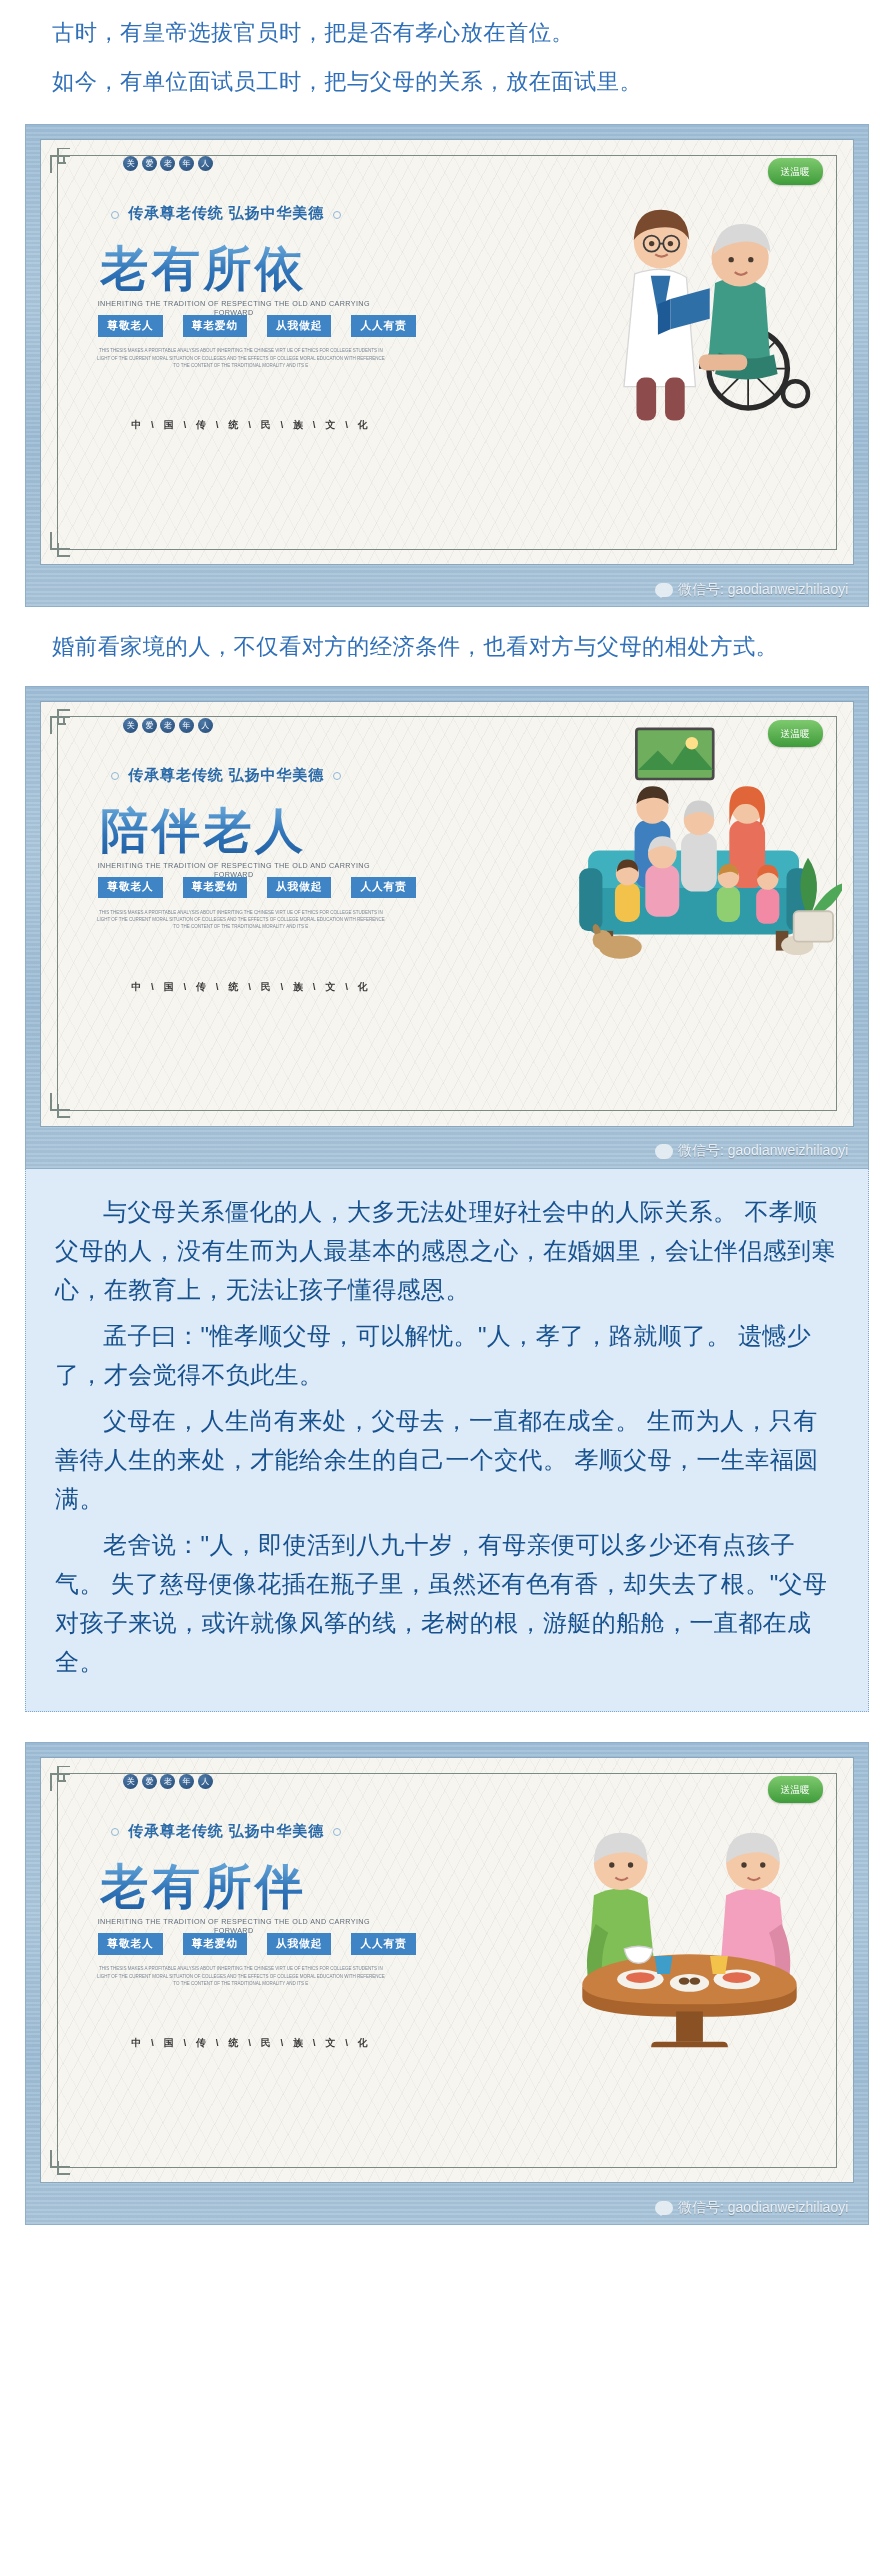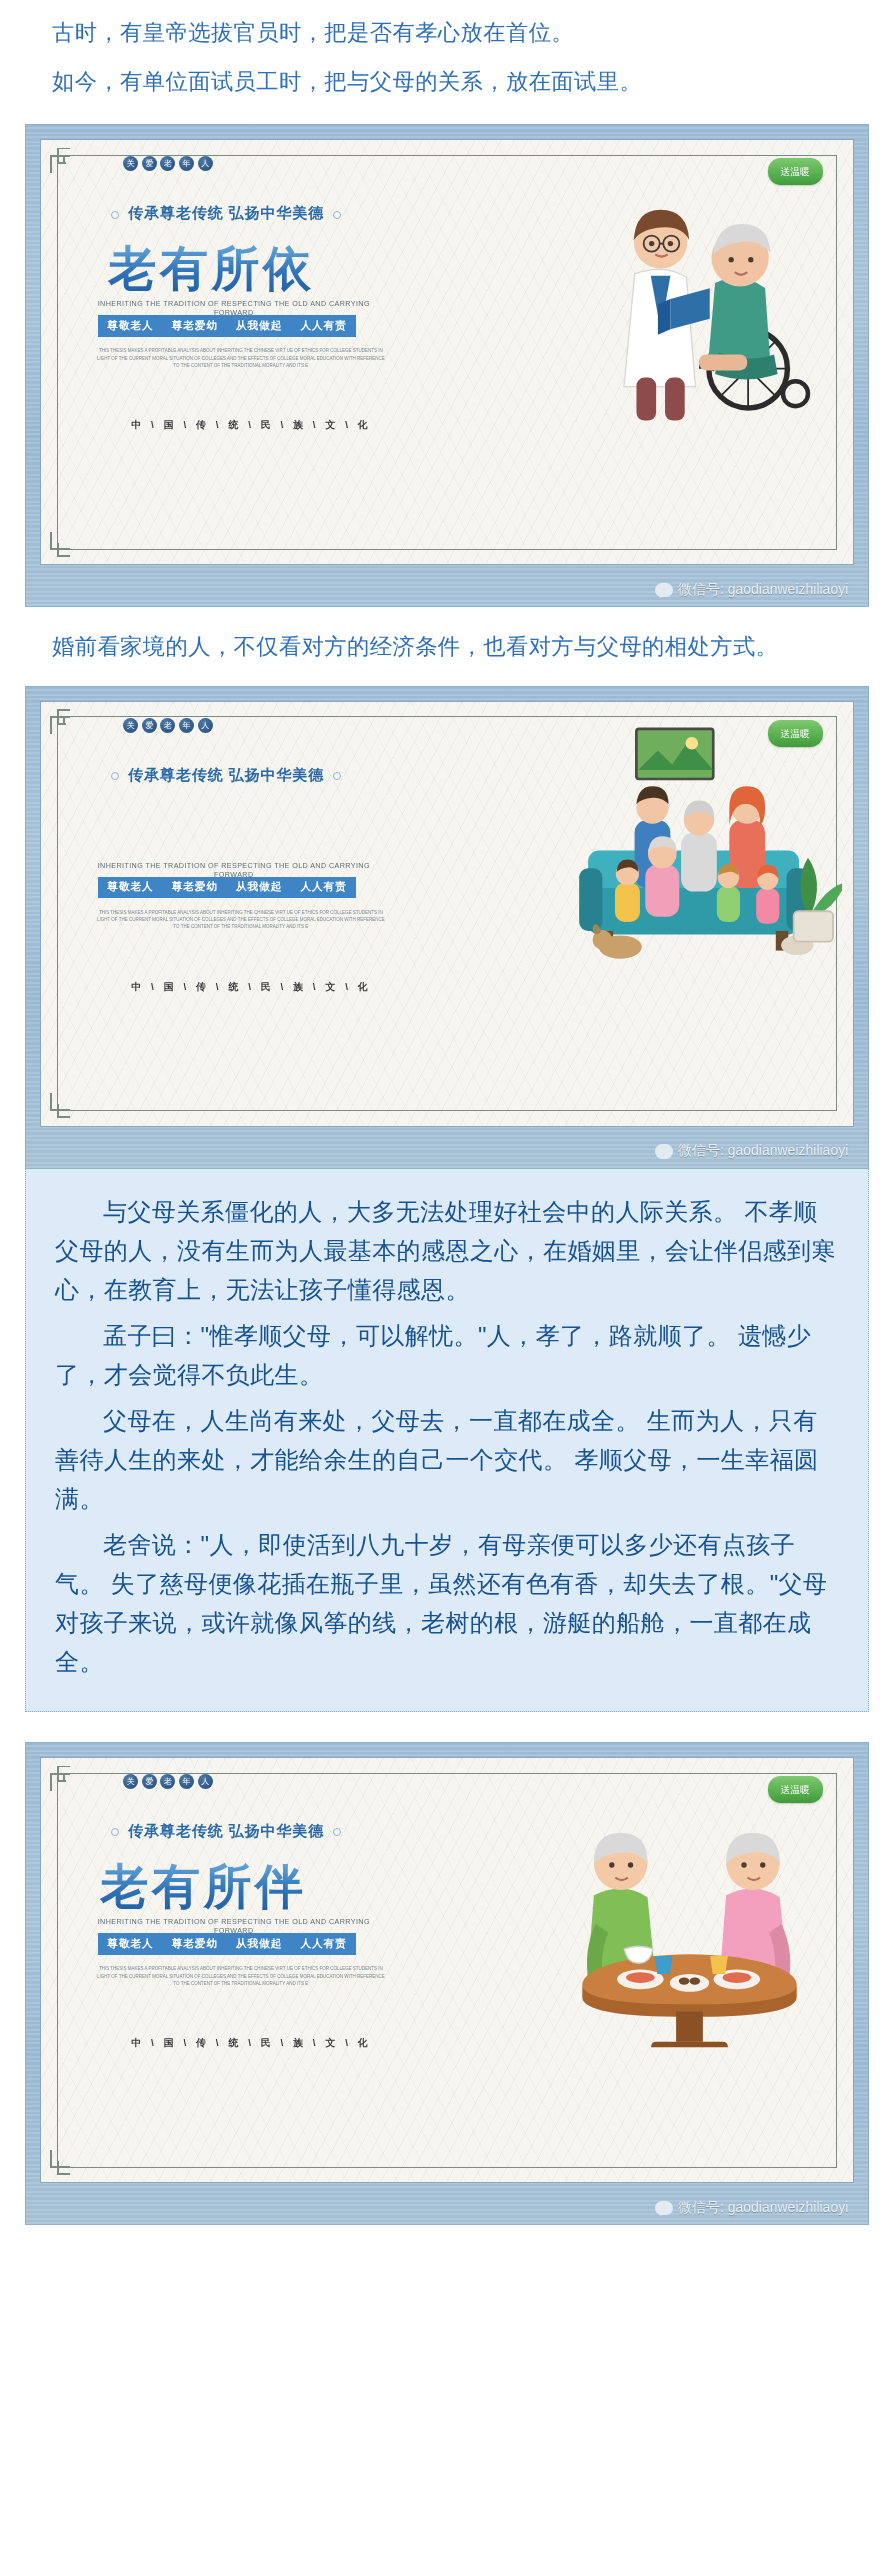--- a/index.html
+++ b/index.html
@@ -87,21 +87,21 @@
     position:absolute; z-index:3;
     font-size:48px; font-weight:bold; letter-spacing:3.6px;
     background: linear-gradient(180deg,#73b2e0 0%, #2f73b8 55%, #1d5a9c 100%);
     -webkit-background-clip: text; background-clip:text; color:transparent;
     font-family:"DejaVu Sans","Liberation Sans",sans-serif;
   }
   .en-sub{
     position:absolute; z-index:3; left:0; right:0; text-align:center;
     color:#5d6b78; font-size:7.2px; letter-spacing:0.4px;
   }
-  .tag-row{ position:absolute; z-index:3; display:flex; gap:0; }
+  .tag-row{ position:absolute; z-index:3; display:flex; gap:20px; }
   .tag{
     background:#3f85c6; color:#fff; font-size:10.7px; font-weight:bold;
     padding:3.6px 9px; letter-spacing:0.9px; white-space:nowrap;
   }
   .micro-en{
     position:absolute; z-index:3; width:295px; text-align:center;
     color:#7a8794; font-size:4.5px; line-height:7.2px;
   }
   .culture-row{
     position:absolute; z-index:3; left:0; right:0; text-align:center;
@@ -192,21 +192,21 @@
         <span class="badge">年</span>
         <span class="badge">人</span>
       </div>
 
       <div class="logo-chip">送温暖</div>
 
       <div class="slogan" style="top:64px;padding-left:0;text-align:left;left:61px;">
         <span class="ring"></span><span>传承尊老传统 弘扬中华美德</span><span class="ring"></span>
       </div>
 
-      <div class="big-title" style="left:59px;top:97px;margin-left:8px;">老有所依</div>
+      <div class="big-title" style="left:59px;top:97px;">老有所依</div>
 
       <div class="en-sub" style="left:54px;right:auto;top:159px;width:277px;text-align:center;">INHERITING THE TRADITION OF RESPECTING THE OLD AND CARRYING FORWARD</div>
 
       <div class="tag-row" style="left:57px;top:175px;">
         <span class="tag">尊敬老人</span>
         <span class="tag">尊老爱幼</span>
         <span class="tag">从我做起</span>
         <span class="tag">人人有责</span>
       </div>
 
@@ -295,20 +295,21 @@
         <span class="badge">年</span>
         <span class="badge">人</span>
       </div>
 
       <div class="logo-chip">送温暖</div>
 
       <div class="slogan" style="top:64px;text-align:left;left:61px;">
         <span class="ring"></span><span>传承尊老传统 弘扬中华美德</span><span class="ring"></span>
       </div>
 
+      <div class="big-title" style="left:59px;top:97px;">陪伴老人</div>
 
       <div class="en-sub" style="left:54px;right:auto;top:159px;width:277px;text-align:center;">INHERITING THE TRADITION OF RESPECTING THE OLD AND CARRYING FORWARD</div>
 
       <div class="tag-row" style="left:57px;top:175px;">
         <span class="tag">尊敬老人</span>
         <span class="tag">尊老爱幼</span>
         <span class="tag">从我做起</span>
         <span class="tag">人人有责</span>
       </div>
 

